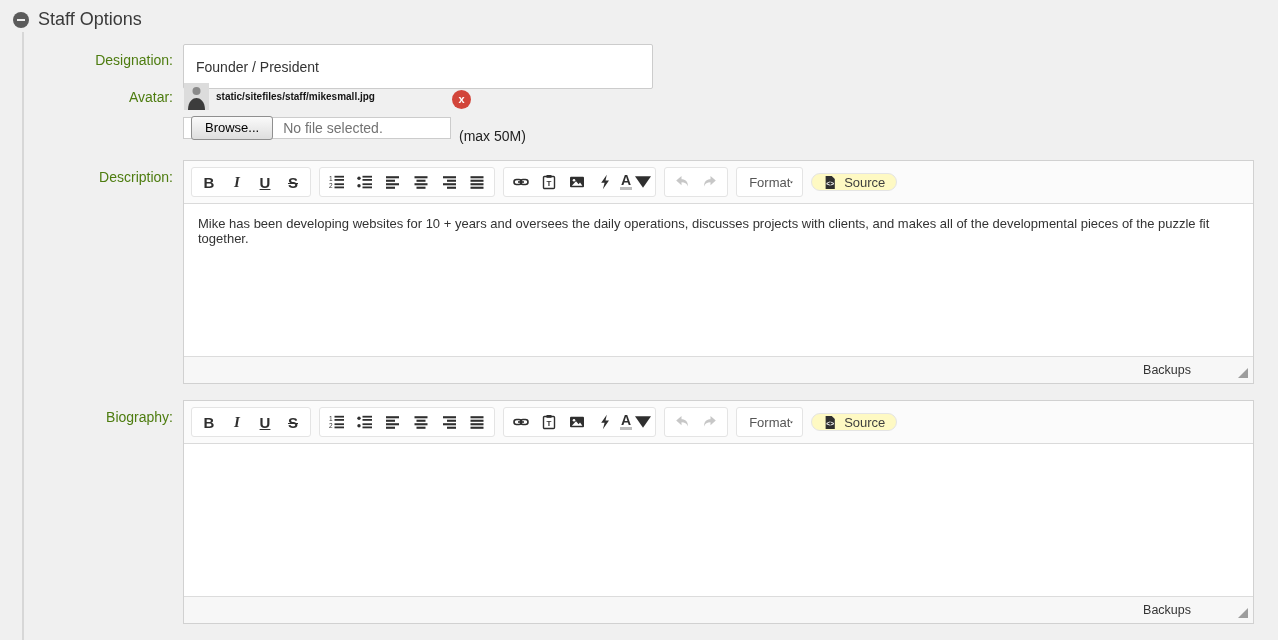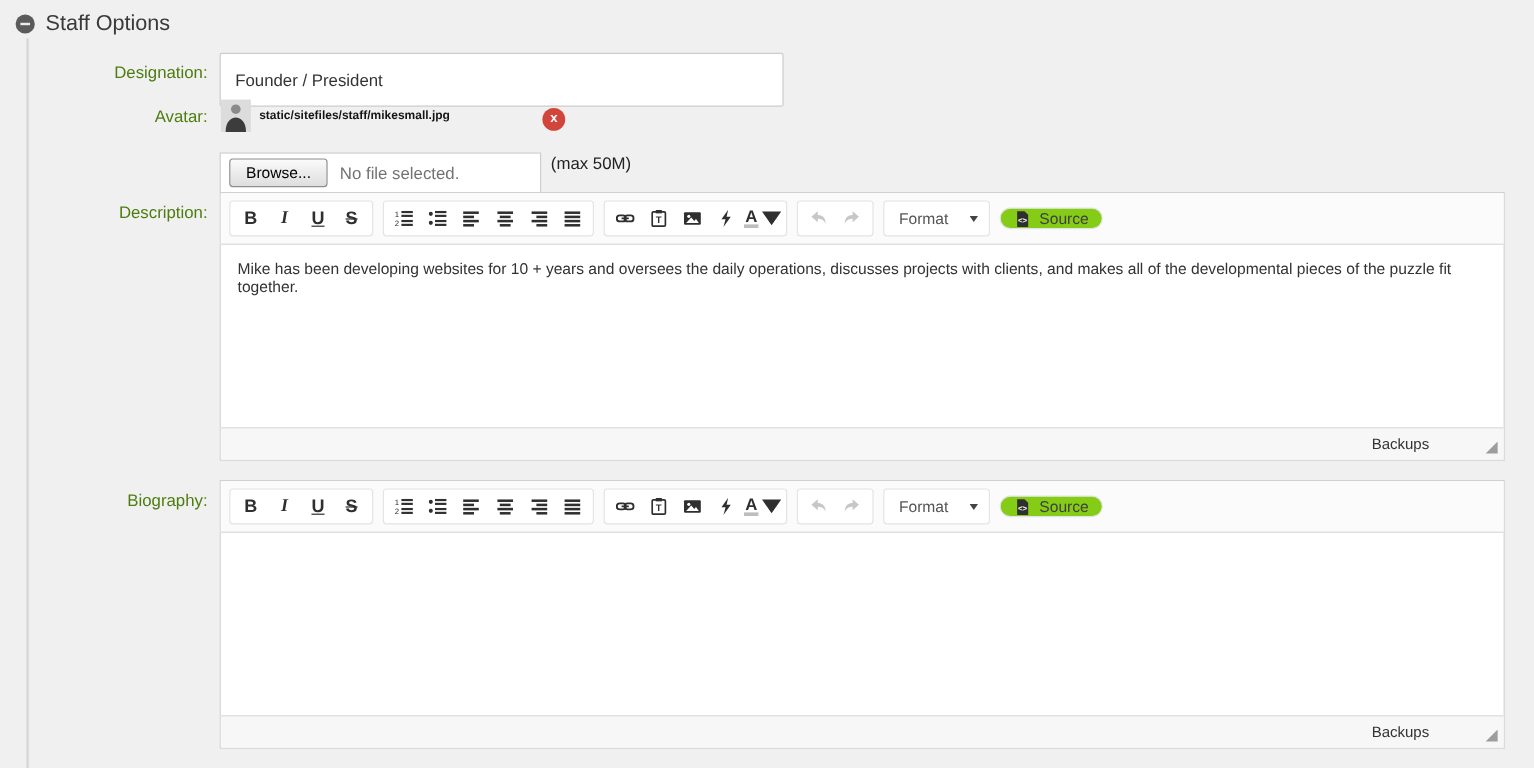--- a/index.html
+++ b/index.html
@@ -33,23 +33,23 @@
   .avatar-thumb{position:absolute;left:184px;top:83px;width:25px;height:27px;background:#dedede;overflow:hidden;}
   .avatar-filename{position:absolute;left:216px;top:91px;font-size:10px;font-weight:bold;color:#141414;text-align:center;}
   .remove-btn{
     position:absolute;left:452px;top:90px;width:19px;height:19px;border-radius:50%;
     background:#d2453a;color:#fff;font-size:11px;font-weight:bold;
     text-align:center;line-height:19px;cursor:pointer;
   }
 
   
   .file-box{
-    position:absolute;left:183px;top:117px;width:268px;height:34px;
+    position:absolute;left:183px;top:117px;width:268px;height:22px;
     background:#fff;border:1px solid #ccc;box-sizing:border-box;
-    display:flex;align-items:center;margin-top:10px;
+    display:flex;align-items:center;
   }
   .browse-btn{
     margin-left:7px;padding:3px 13px 4px 13px;font-size:13px;color:#000;
     background:linear-gradient(#fafafa,#dedede);
     border:1px solid #8f8f8f;border-radius:3px;cursor:pointer;
     font-family:"Liberation Sans","DejaVu Sans",sans-serif;
   }
   .no-file{margin-left:10px;font-size:14px;color:#737373;}
   .max-size{position:absolute;left:459px;top:128px;font-size:14px;color:#222;}
 
@@ -75,25 +75,25 @@
   .glyph-b{font-weight:bold;font-size:15px;}
   .glyph-i{font-style:italic;font-weight:bold;font-size:15px;font-family:"Liberation Serif","DejaVu Serif",serif;}
   .glyph-u{font-weight:bold;font-size:15px;text-decoration:underline;}
   .glyph-s{font-weight:bold;font-size:15px;text-decoration:line-through;}
   .color-a{font-weight:bold;font-size:14px;line-height:13px;border-bottom:3px solid #bdbdbd;padding:0 1px;}
   .combo-caret{margin-left:3px;}
   .tb-btn.disabled{cursor:default;}
   .fmt-select{
     display:flex;align-items:center;justify-content:space-between;cursor:pointer;
     background:#fff;border:1px solid #e4e4e4;border-radius:3px;
-    height:30px;width:89px;padding:0 9px 0 12px;font-size:13px;color:#555;box-sizing:border-box;
+    height:30px;width:67px;padding:0 9px 0 12px;font-size:13px;color:#555;box-sizing:border-box;
   }
   .source-btn{
     display:flex;align-items:center;gap:7px;cursor:pointer;
-    background:#84cc16;border:1px solid #e4e4e4;border-radius:14px;
+    background:#fef9c3;border:1px solid #e4e4e4;border-radius:14px;
     height:18px;padding:0 11px;font-size:13px;color:#3f3f3f;box-sizing:border-box;
   }
   .editor-content{
     flex:1 1 auto;padding:12px 14px;font-size:13px;color:#333;line-height:15px;
     box-sizing:border-box;overflow:hidden;cursor:text;
   }
   .editor-footer{
     flex:0 0 27px;height:27px;background:#f7f7f7;border-top:1px solid #dcdcdc;
     position:relative;display:flex;align-items:center;justify-content:flex-end;
     padding-right:62px;font-size:12.5px;color:#333;box-sizing:border-box;

